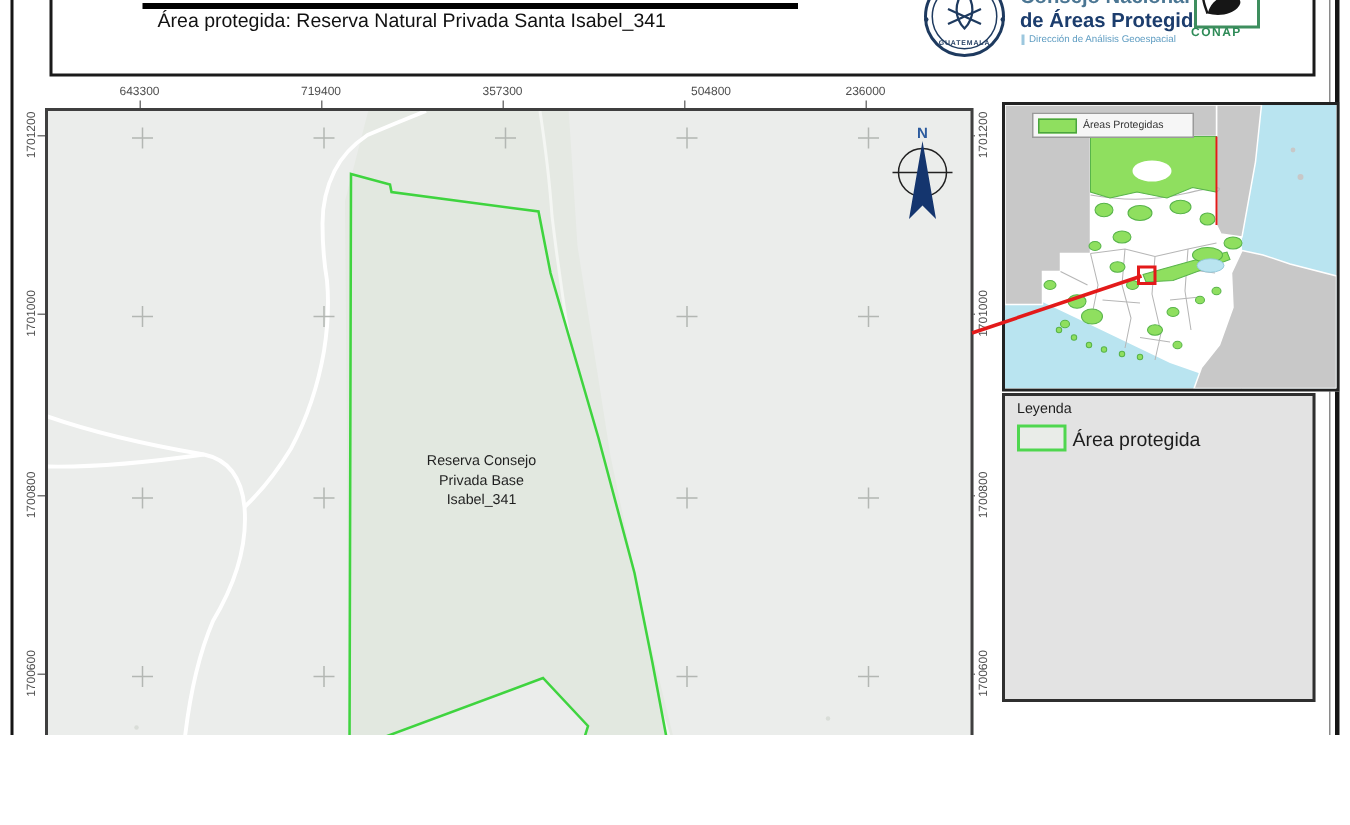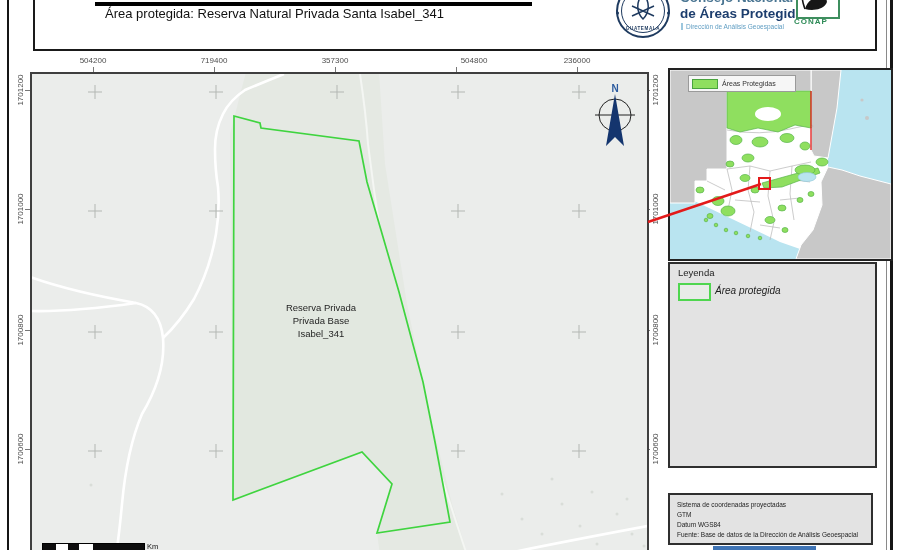--- a/index.html
+++ b/index.html
@@ -1,16 +1,16 @@
 <!DOCTYPE html>
 <html><head>
 <meta charset="utf-8">
 <style>
   html,body{margin:0;padding:0;background:#fff;}
-  .page{position:relative;width:900px;height:550px;overflow:hidden;background:#fff;
+  .page{position:relative;width:900px;height:490px;overflow:hidden;background:#fff;
         font-family:"Liberation Sans",sans-serif;}
   .abs{position:absolute;}
   
   .pborder-l{left:7px;top:0;width:2px;height:550px;background:#151515;}
   .pborder-r1{left:886px;top:0;width:1px;height:550px;background:#8a8a8a;}
   .pborder-r2{left:890px;top:0;width:3px;height:550px;background:#151515;}
   
   .titlebox{left:33px;top:-12px;width:840px;height:59px;background:#fff;border:2px solid #1a1a1a;}
   .title-cut{left:60px;top:12px;width:437px;height:4px;background:#000;}
   .maintitle{left:57px;top:16px;width:365px;text-align:center;font-size:13px;color:#111;}
@@ -34,21 +34,21 @@
   
   .ovbox{left:668px;top:68px;width:221px;height:189px;border:2px solid #222;background:#fff;overflow:hidden;}
   .ovlegend{left:18px;top:5px;width:106px;height:15px;background:rgba(250,250,250,.92);
             border:1px solid #9a9a9a;display:flex;align-items:center;}
   .ovswatch{width:24px;height:8px;background:#8fdf5f;border:1px solid #4aa43e;margin:0 4px 0 3px;}
   .ovlegtext{font-size:7px;color:#333;white-space:nowrap;}
   
   .legendbox{left:668px;top:262px;width:205px;height:202px;background:#e3e3e3;border:2px solid #2f2f2f;}
   .legtitle{left:8px;top:3px;font-size:9.5px;color:#1d1d1d;}
   .legswatch{left:8px;top:19px;width:29px;height:14px;background:#e9ece8;border:2px solid #4fd64f;}
-  .legitem{left:45px;top:21px;font-size:10px;color:#1d1d1d;font-style:italic;}
+  .legitem{left:45px;top:21px;font-size:13px;color:#1d1d1d;}
   .infobox{left:668px;top:493px;width:205px;height:52px;background:#e3e3e3;border:2px solid #2f2f2f;
            padding:5px 0 0 7px;box-sizing:border-box;font-size:6.5px;line-height:1.55;color:#1d1d1d;}
   
   .sbar{left:42px;top:543px;display:flex;border:1px solid #000;height:6px;}
   .sbar div{height:6px;}
   .kmlab{left:147px;top:542px;font-size:7.5px;font-weight:normal;color:#111;}
   .bluebar{left:713px;top:546px;width:103px;height:6px;background:#3f74b5;}
 </style>
 </head>
 <body>
@@ -80,21 +80,21 @@
     <div class="abs conapbox">
       <svg width="36" height="21" viewBox="0 0 36 21">
         <path d="M7,17 C10,7 18,4 22,8 C26,4 31,8 28,12 C24,18 14,19 7,17 Z" fill="#161616"></path>
         <circle cx="24" cy="6.5" r="2.4" fill="#161616"></circle>
         <path d="M7,17 C5,11 3,7 5,2" stroke="#161616" stroke-width="1.6" fill="none"></path>
       </svg>
     </div>
     <div class="abs conaptxt">CONAP</div>
   </div>
 
-  <div class="abs xtick" style="left:63px">504200</div>
+  <div class="abs xtick" style="left:63px">643300</div>
   <div class="abs xtick" style="left:184px">719400</div>
   <div class="abs xtick" style="left:305px">357300</div>
   <div class="abs xtick" style="left:444px">504800</div>
   <div class="abs xtick" style="left:547px">236000</div>
   <div class="abs xstub" style="left:93px"></div>
   <div class="abs xstub" style="left:214px"></div>
   <div class="abs xstub" style="left:335px"></div>
   <div class="abs xstub" style="left:456px"></div>
   <div class="abs xstub" style="left:577px"></div>
 
@@ -153,21 +153,21 @@
           <circle cx="600" cy="460" r="1.5"></circle>
         <circle cx="612" cy="472" r="1.5"></circle>
           <circle cx="520" cy="405" r="1.5"></circle>
         <circle cx="560" cy="418" r="1.5"></circle>
           <circle cx="595" cy="425" r="1.5"></circle>
         <circle cx="59" cy="411" r="1.5"></circle>
       </g>
     </svg>
 
     <div class="abs arealabel">
-      <div>Reserva Privada</div>
+      <div>Reserva Consejo</div>
       <div>Privada Base</div>
       <div>Isabel_341</div>
     </div>
 
     
     <svg class="abs" style="left:556px;top:4px" width="52" height="70" viewBox="0 0 52 70">
       <text x="27" y="14" text-anchor="middle" font-size="10" font-weight="bold" fill="#2c5b9e">N</text>
       <circle cx="27" cy="37" r="16" fill="none" stroke="#222" stroke-width="1"></circle>
       <line x1="7" y1="37" x2="47" y2="37" stroke="#222" stroke-width="1"></line>
       <polygon points="27,16 36,68 27,59 18,68" fill="#14356e"></polygon>

